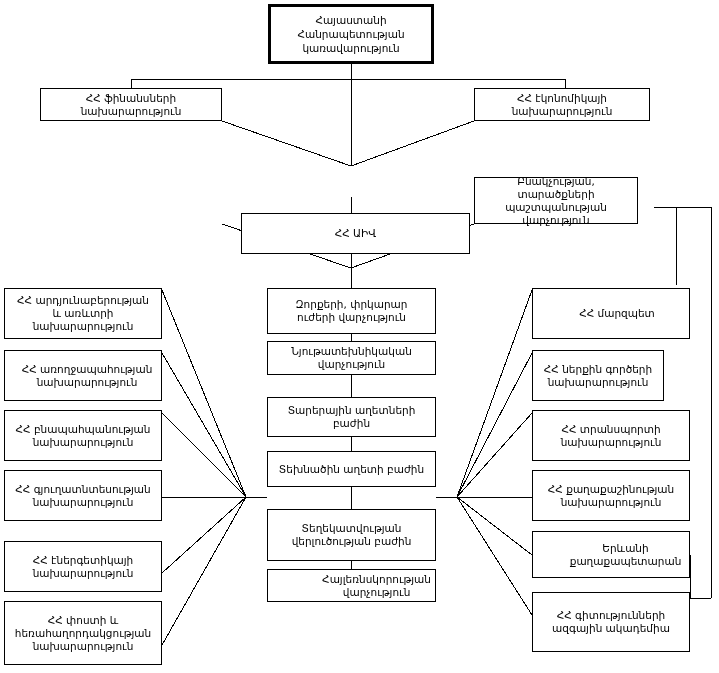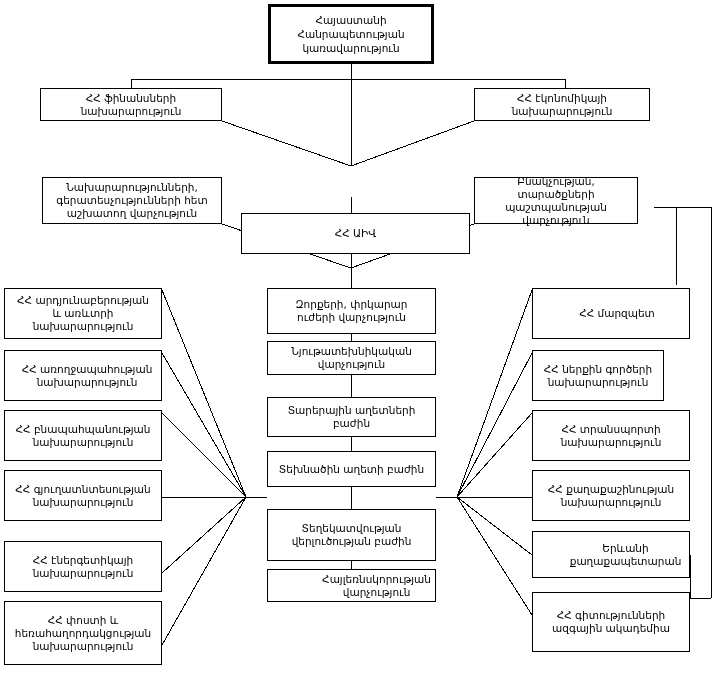--- a/index.html
+++ b/index.html
@@ -113,25 +113,20 @@
   </div>
   <div class="node" style="left:474px;top:88px;width:176px;height:33px;">
     <span class="lbl">ՀՀ էկոնոմիկայի
 նախարարություն</span>
   </div>
 
   <div class="node" style="left:241px;top:165px;width:229px;height:41px;margin-top:48px;">
     <span class="lbl">ՀՀ ԱԻՎ</span>
   </div>
 
-  <div class="node" style="left:42px;top:177px;width:180px;height:47px;">
-    <span class="lbl">Նախարարությունների,
-գերատեսչությունների հետ
-աշխատող վարչություն</span>
-  </div>
   <div class="node" style="left:474px;top:177px;width:164px;height:47px;">
     <span class="lbl">Բնակչության, տարածքների
 պաշտպանության
 վարչություն</span>
   </div>
 
   <div class="node" style="left:4px;top:288px;width:158px;height:51px;">
     <span class="lbl">ՀՀ արդյունաբերության
 և առևտրի
 նախարարություն</span>

